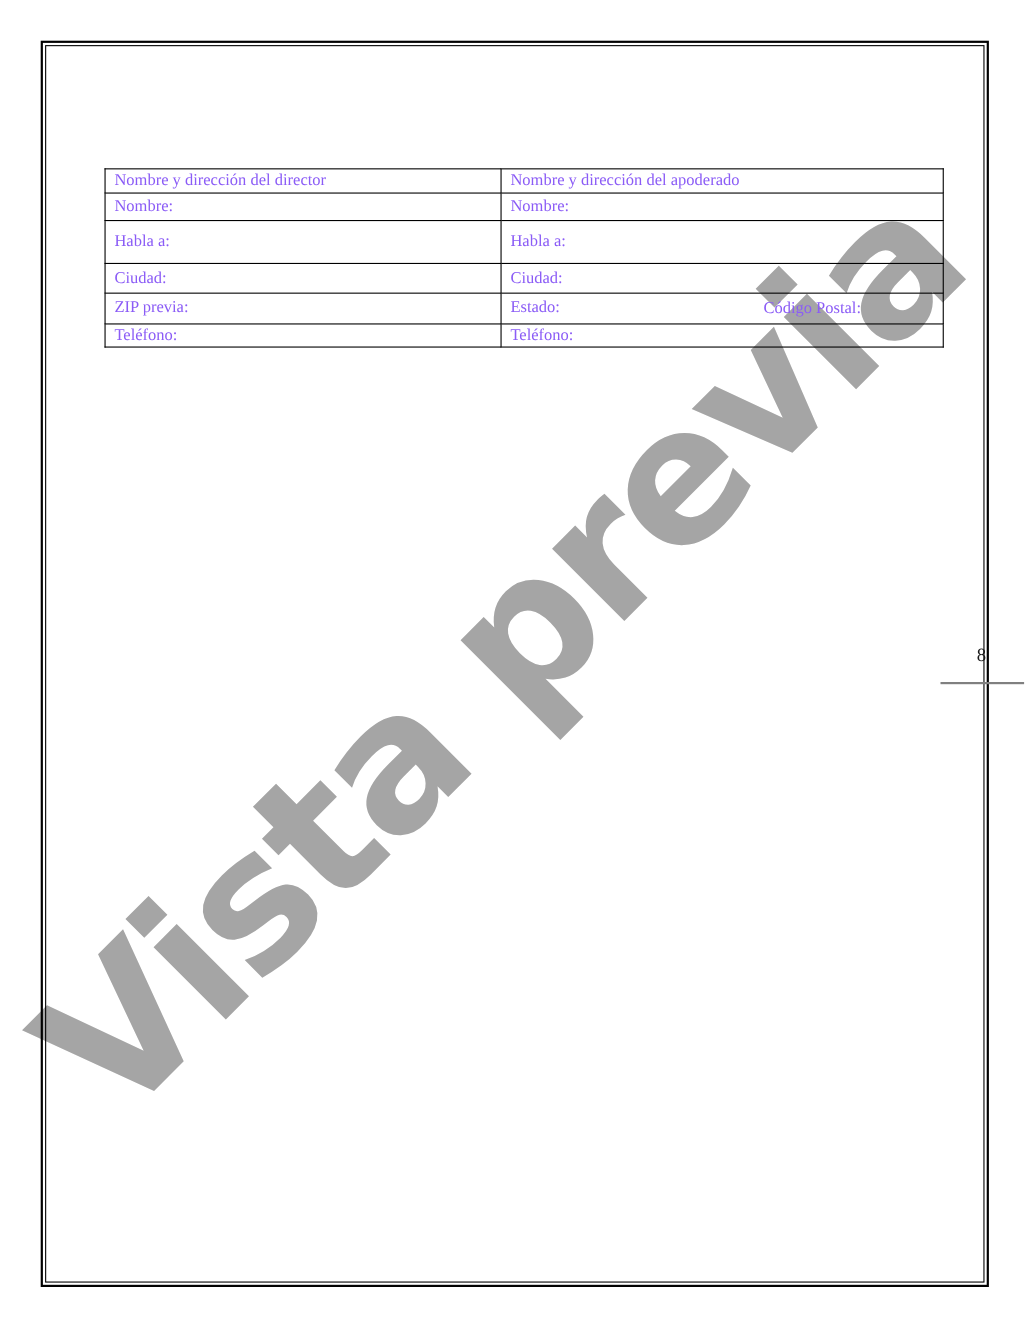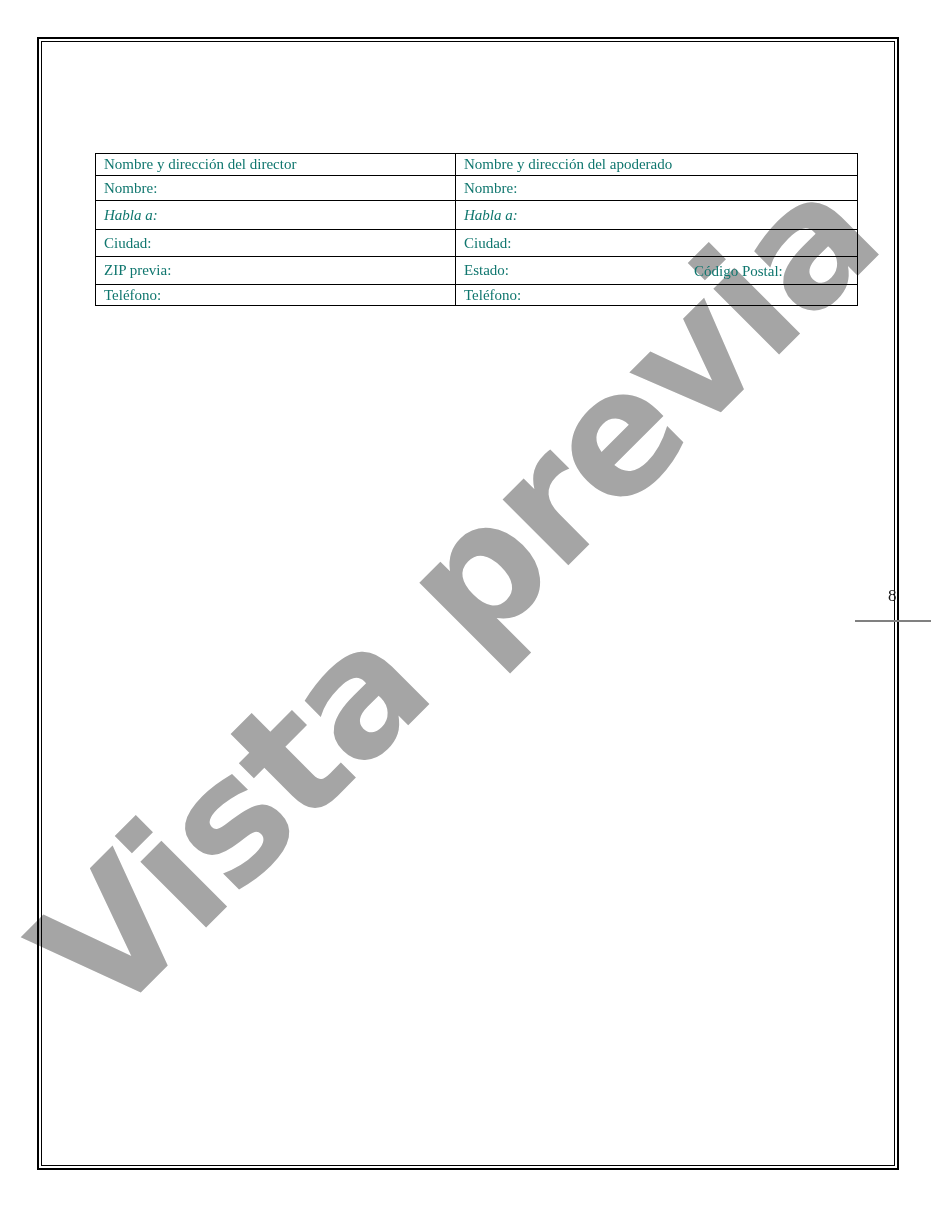--- a/index.html
+++ b/index.html
@@ -56,35 +56,35 @@
   table.form-table {
     position: absolute;
     left: 95px;
     top: 153px;
     width: 762px;
     border-collapse: collapse;
     table-layout: fixed;
     z-index: 2;
     background: transparent;
     font-size: 15px;
-    color: #0f766e;
+    color: #8b5cf6;
   }
   table.form-table td {
     border: 1px solid #000000;
     padding: 0 0 0 8px;
     vertical-align: middle;
     background: transparent;
     overflow: hidden;
     white-space: nowrap;
   }
   .col-left  { width: 360px; }
   .col-right { width: 402px; }
   tr.r-header { height: 22px; }
   tr.r-1 { height: 25px; margin-top: 44px; }
-  tr.r-2 { height: 29px; font-style: italic; }
+  tr.r-2 { height: 39px; }
   tr.r-3 { height: 27px; }
   tr.r-4 { height: 28px; }
   tr.r-5 { height: 21px; }
   td.cell-split { position: relative; }
   td.cell-split .secondary {
     position: absolute;
     left: 238px;
     top: 50%;
     transform: translateY(-50%);
   }

